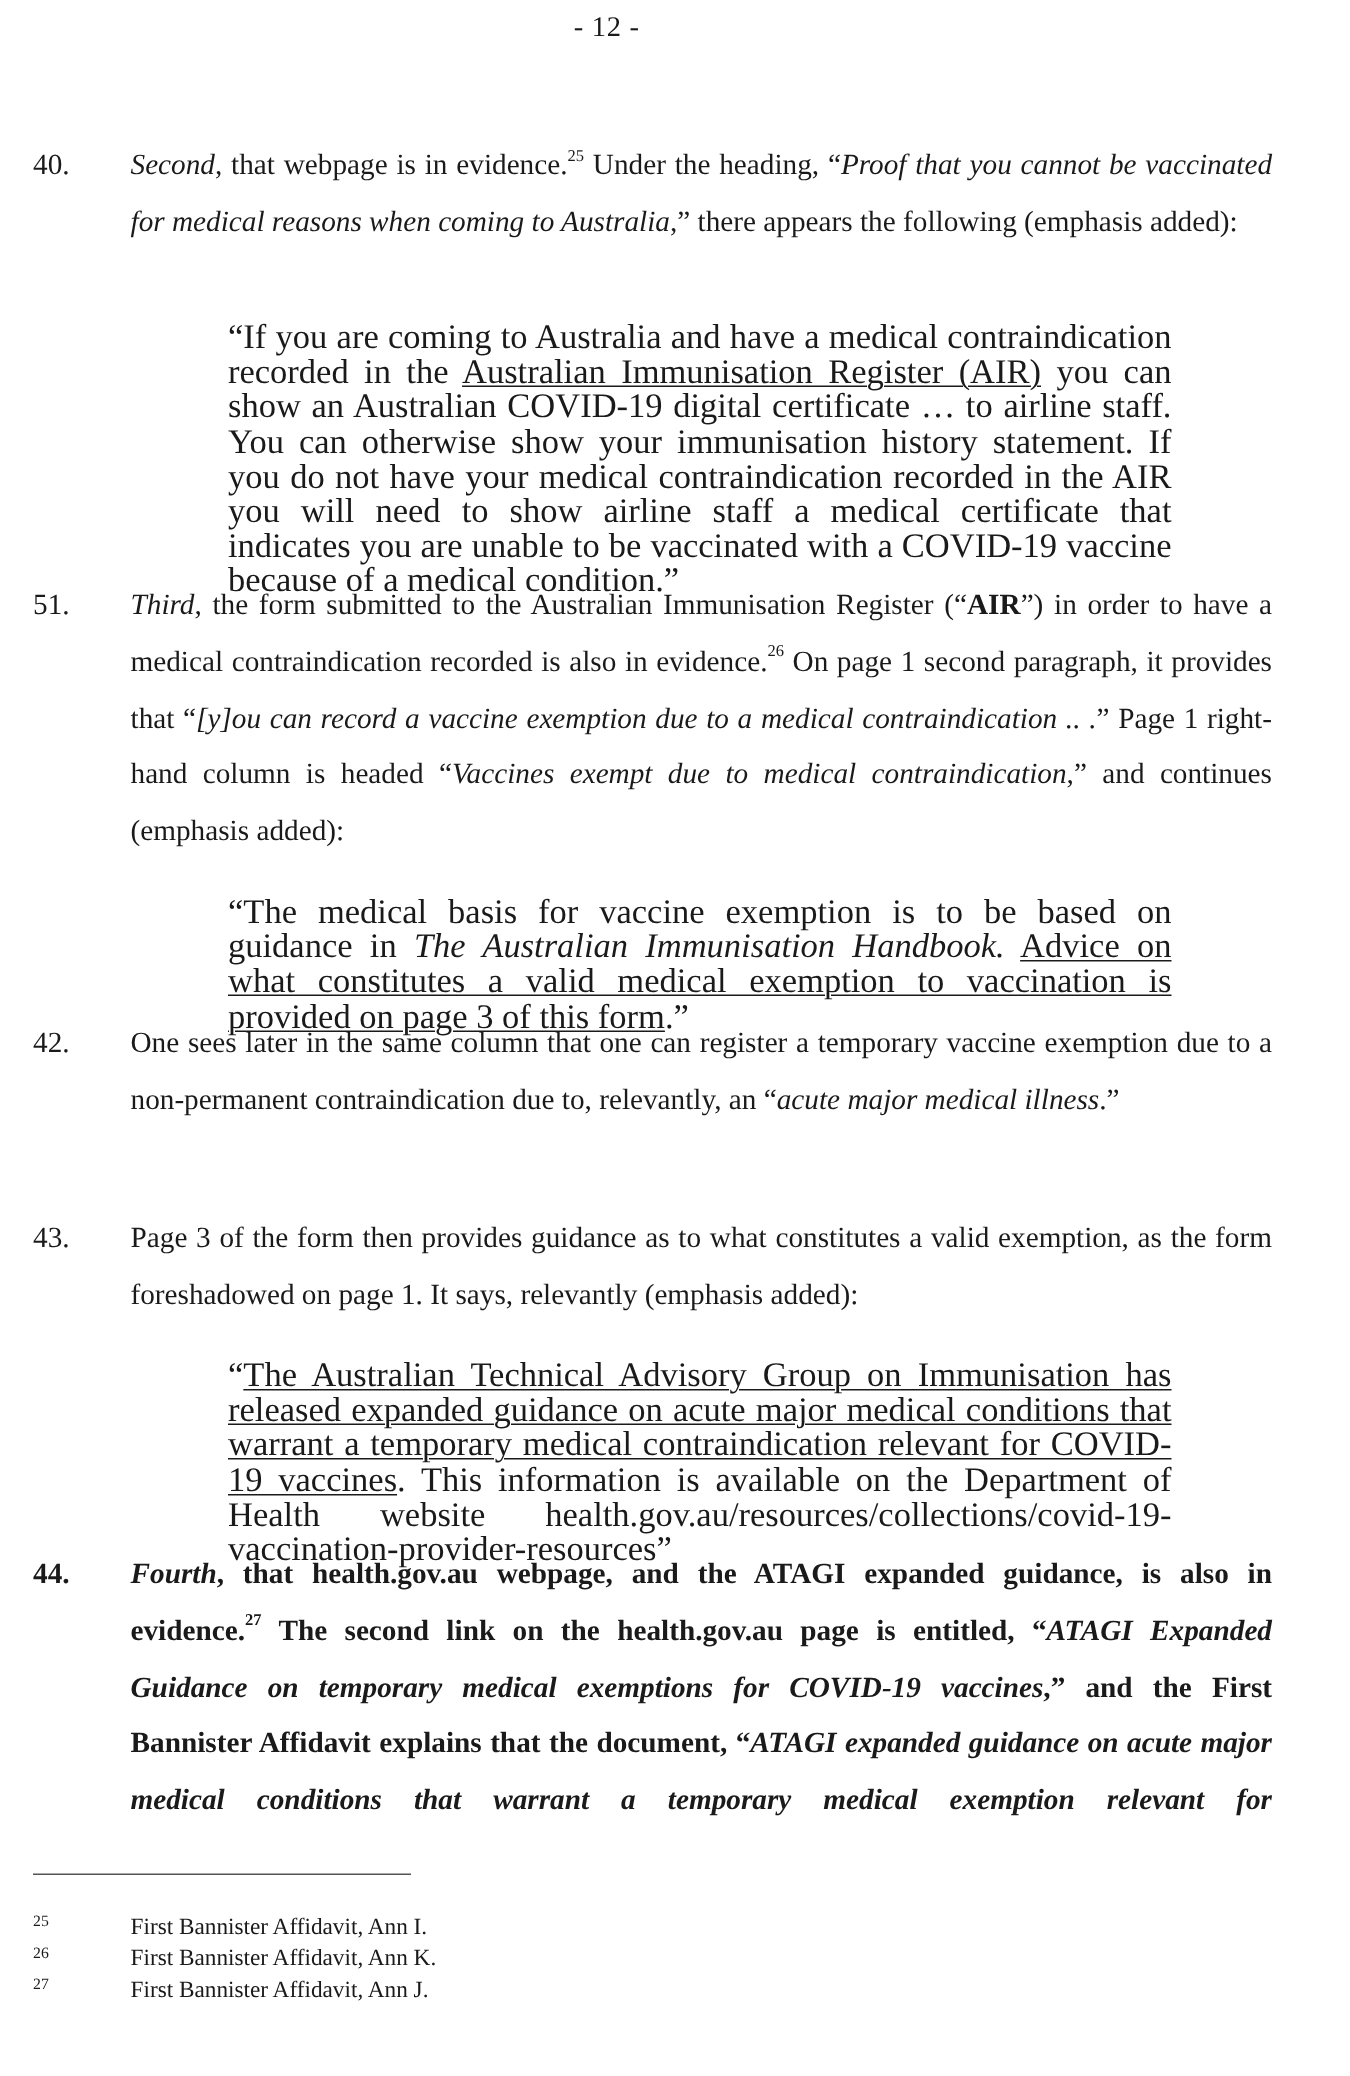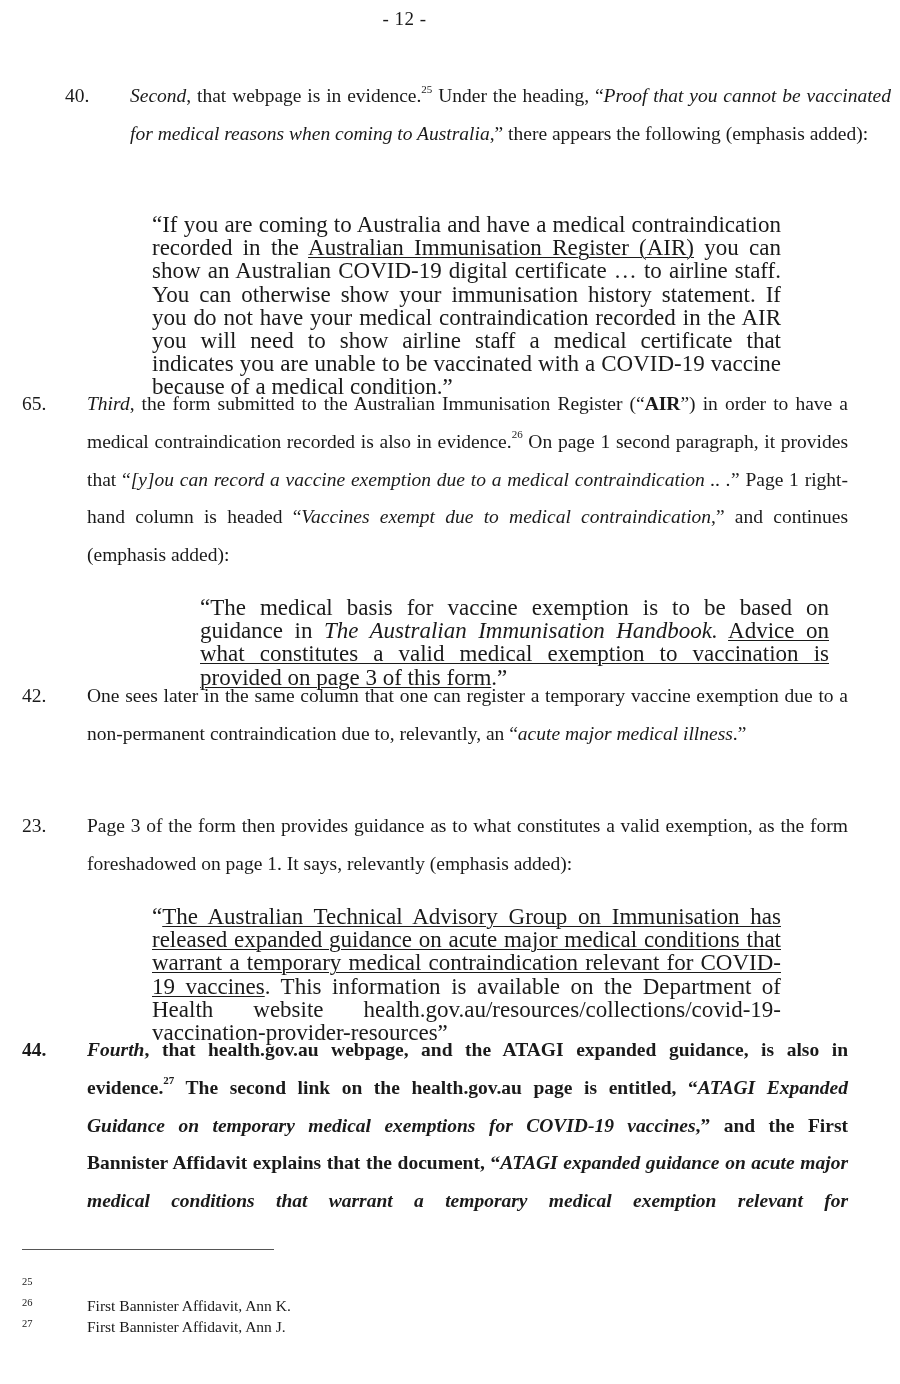--- a/index.html
+++ b/index.html
@@ -35,55 +35,56 @@
     position: absolute; left: 22px; width: 500px; font-size: 15.5px; line-height: 21px;
   }
   .footnote .fn-num { position: absolute; left: 0; top: -3px; font-size: 10.5px; }
   .footnote .fn-text { margin-left: 65px; }
 </style>
 </head>
 <body>
 
 <div class="page-number">- 12 -</div>
 
-<div class="para" style="top:77px;margin-left:43px;">
+<div class="para" style="top:92px;">
   <span class="num">40.</span>
   <div class="body"><span class="i">Second</span>, that webpage is in evidence.<sup>25</sup>  Under the heading, “<span class="i">Proof that you cannot be vaccinated for medical reasons when coming to Australia</span>,” there appears the following (emphasis added):</div>
 </div>
 
 <div class="quote" style="top:213px;">“If you are coming to Australia and have a medical contraindication recorded in the <span class="u">Australian Immunisation Register (AIR)</span> you can show an Australian COVID-19 digital certificate … to airline staff. You can otherwise show your immunisation history statement. If you do not have your medical contraindication recorded in the AIR you will need to show airline staff a medical certificate that indicates you are unable to be vaccinated with a COVID-19 vaccine because of a medical condition.”</div>
 
 <div class="para" style="top:385px;">
-  <span class="num">65.</span>
+  <span class="num">51.</span>
   <div class="body"><span class="i">Third</span>, the form submitted to the Australian Immunisation Register (“<span class="b">AIR</span>”) in order to have a medical contraindication recorded is also in evidence.<sup>26</sup>  On page 1 second paragraph, it provides that “<span class="i">[y]ou can record a vaccine exemption due to a medical contraindication .. .</span>”  Page 1 right-hand column is headed “<span class="i">Vaccines exempt due to medical contraindication</span>,” and continues (emphasis added):</div>
 </div>
 
-<div class="quote" style="top:596px;margin-left:48px;">“The medical basis for vaccine exemption is to be based on guidance in <span class="i">The Australian Immunisation Handbook.</span>  <span class="u">Advice on what constitutes a valid medical exemption to vaccination is provided on page 3 of this form</span>.”</div>
+<div class="quote" style="top:596px;">“The medical basis for vaccine exemption is to be based on guidance in <span class="i">The Australian Immunisation Handbook.</span>  <span class="u">Advice on what constitutes a valid medical exemption to vaccination is provided on page 3 of this form</span>.”</div>
 
 <div class="para" style="top:677px;">
   <span class="num">42.</span>
   <div class="body">One sees later in the same column that one can register a temporary vaccine exemption due to a non-permanent contraindication due to, relevantly, an “<span class="i">acute major medical illness</span>.”</div>
 </div>
 
 <div class="para" style="top:807px;">
-  <span class="num">23.</span>
+  <span class="num">43.</span>
   <div class="body">Page 3 of the form then provides guidance as to what constitutes a valid exemption, as the form foreshadowed on page 1.  It says, relevantly (emphasis added):</div>
 </div>
 
 <div class="quote" style="top:905px;">“<span class="u">The Australian Technical Advisory Group on Immunisation has released expanded guidance on acute major medical conditions that warrant a temporary medical contraindication relevant for COVID-19 vaccines</span>.  This information is available on the Department of Health website health.gov.au/resources/collections/covid-19-vaccination-provider-resources”</div>
 
 <div class="para" style="top:1031px;font-weight:bold;">
   <span class="num">44.</span>
   <div class="body full-last"><span class="i">Fourth</span>, that health.gov.au webpage, and the ATAGI expanded guidance, is also in evidence.<sup>27</sup>  The second link on the health.gov.au page is entitled, “<span class="i">ATAGI Expanded Guidance on temporary medical exemptions for COVID-19 vaccines</span>,” and the First Bannister Affidavit explains that the document, “<span class="i">ATAGI expanded guidance on acute major medical conditions that warrant a temporary medical exemption relevant for</span></div>
 </div>
 
 <div class="fn-rule"></div>
 
 <div class="footnote" style="top:1274px;">
   <span class="fn-num">25</span>
+  <div class="fn-text">First Bannister Affidavit, Ann I.</div>
 </div>
 <div class="footnote" style="top:1295px;">
   <span class="fn-num">26</span>
   <div class="fn-text">First Bannister Affidavit, Ann K.</div>
 </div>
 <div class="footnote" style="top:1316px;">
   <span class="fn-num">27</span>
   <div class="fn-text">First Bannister Affidavit, Ann J.</div>
 </div>
 

